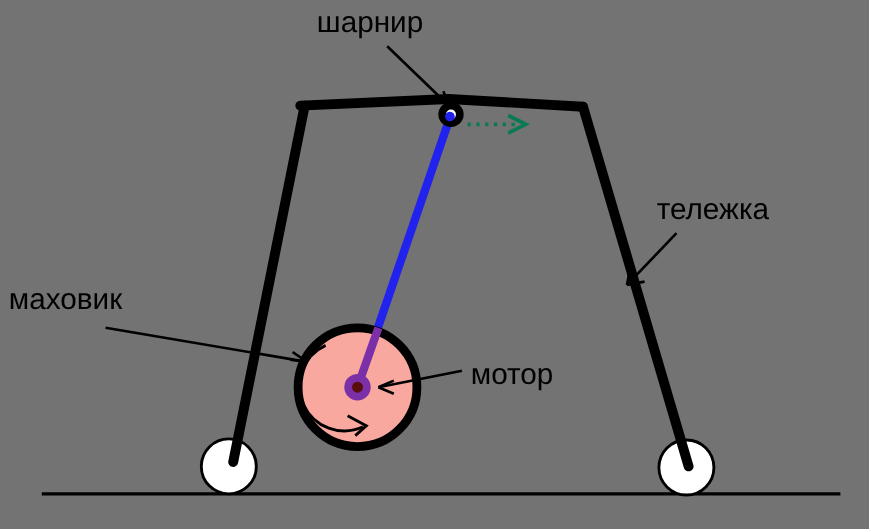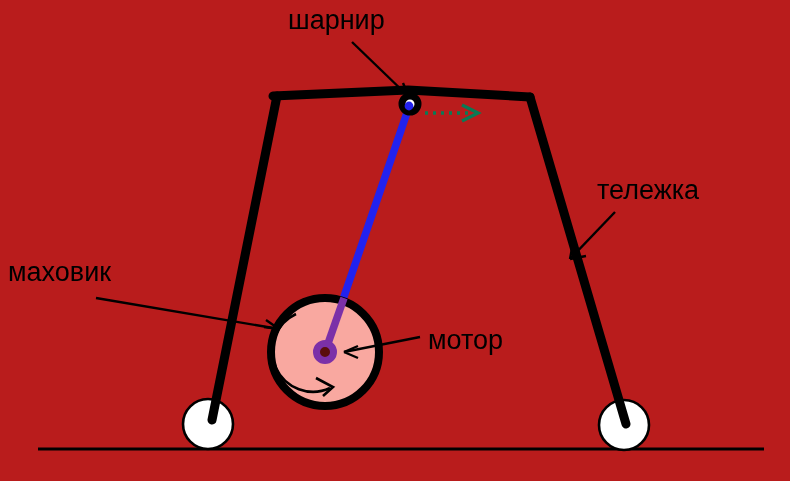--- a/index.html
+++ b/index.html
@@ -98,21 +98,21 @@
     fill: none;
     stroke: #0a7a55;
     stroke-width: 3.4;
     stroke-linejoin: miter;
     stroke-linecap: butt;
   }
 </style>
 </head>
 <body>
 
-<div id="diagram-root" style="background: #b91c1c;">
+<div id="diagram-root" style="background: #737373;">
   <svg id="scene" viewBox="0 0 790 481" xmlns="http://www.w3.org/2000/svg">
 
     <line class="ground-line" x1="38" y1="449" x2="764" y2="449" stroke="#000000"></line>
 
     <circle class="wheel-circle" cx="208" cy="424" r="25"></circle>
 
     <circle class="wheel-circle" cx="624" cy="425" r="25"></circle>
 
     <polyline class="frame-stroke" points="277,96 212,420"></polyline>
     <polyline class="frame-stroke" points="273,96 408,90 530,97"></polyline>

